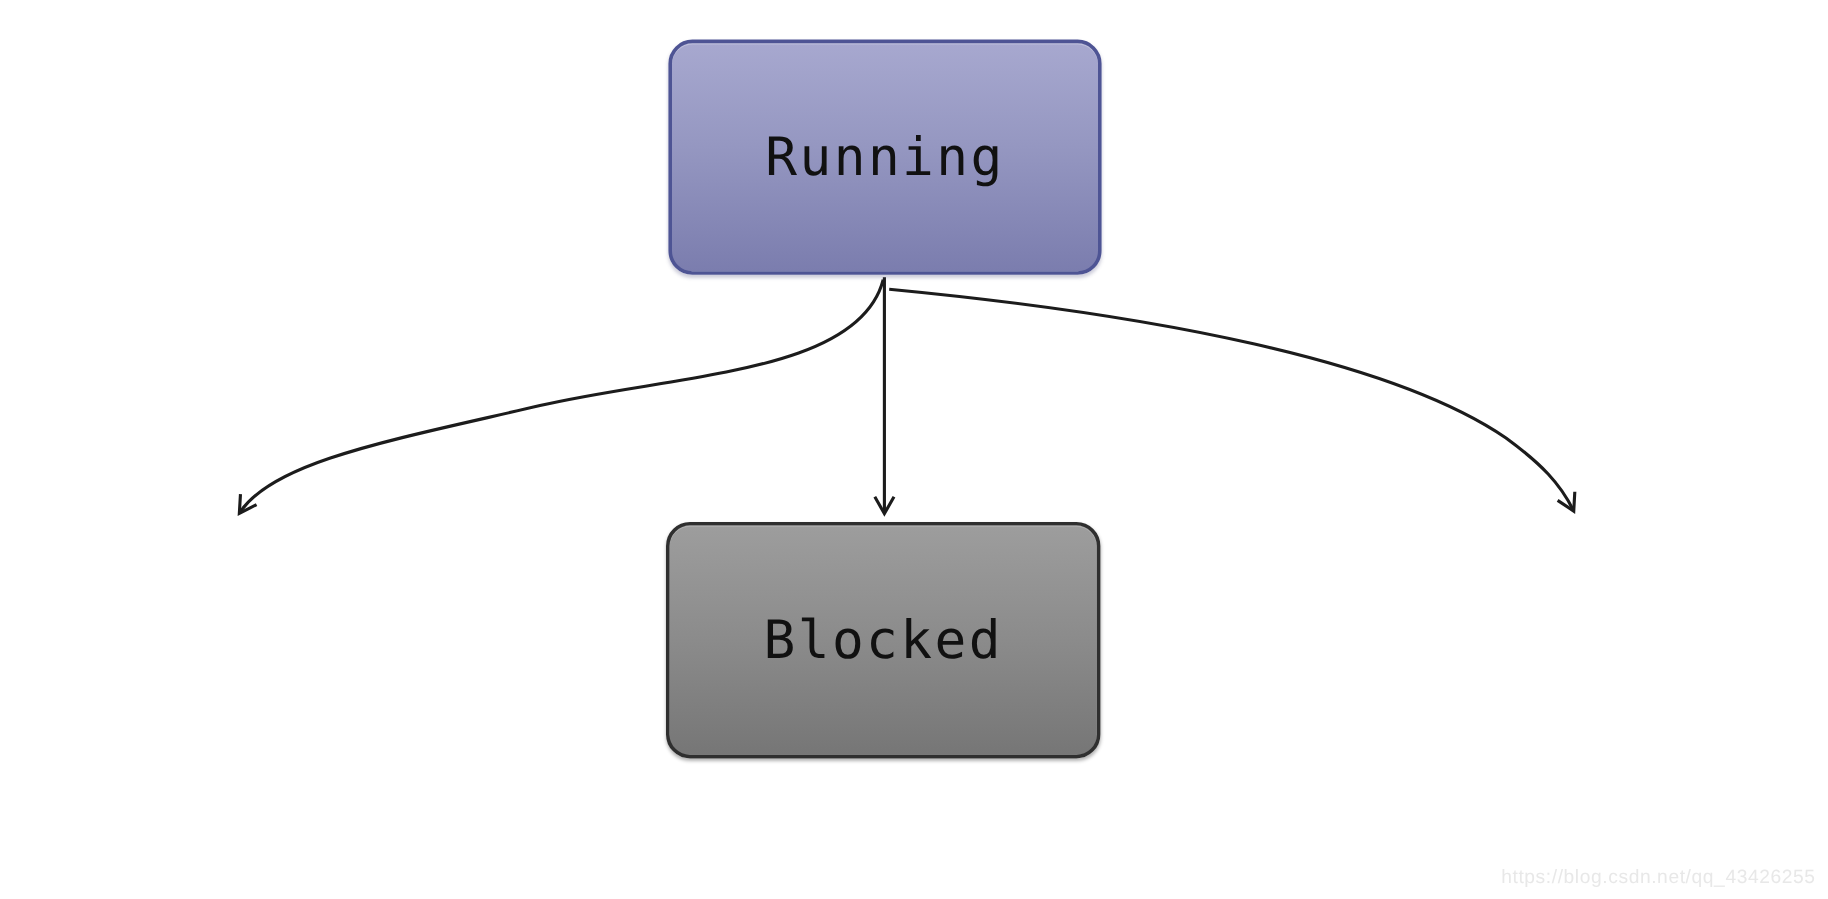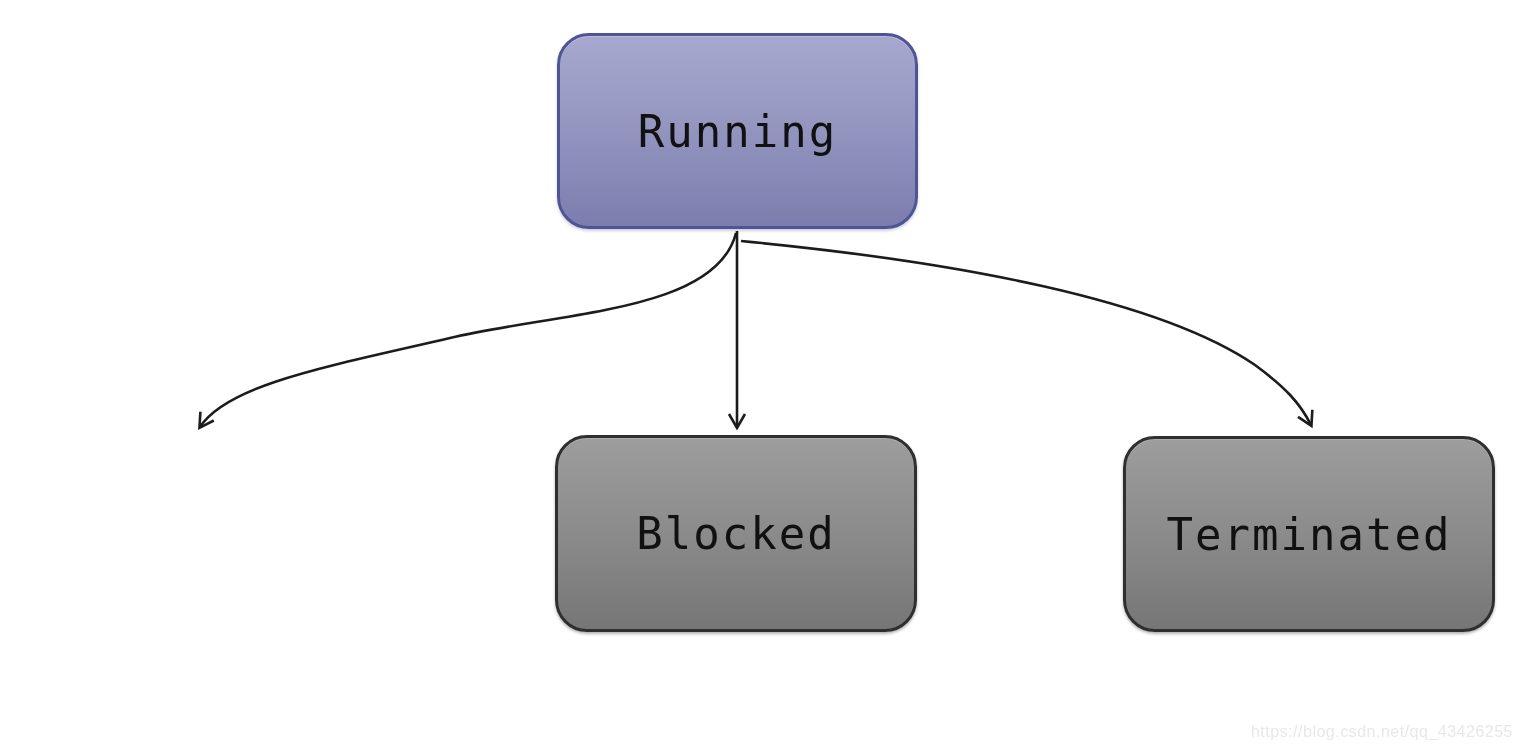--- a/index.html
+++ b/index.html
@@ -12,21 +12,21 @@
   html,body{margin:0;padding:0;background:var(--background);}
   .canvas{
     position:relative; width:1523px; height:749px; overflow:hidden;
     background:var(--background);
     font-family:"DejaVu Sans Mono","Liberation Mono",monospace;
   }
   svg.edges{position:absolute;left:0;top:0;width:1523px;height:749px;pointer-events:none;}
   svg.edges path.edge{fill:none;stroke:var(--edge);stroke-width:2.6px;}
   #arrowhead path{fill:none;stroke:var(--edge);stroke-width:2.6px;}
   .node{
-    position:absolute; box-sizing:border-box; border-radius:32px;
+    position:absolute; box-sizing:border-box; border-radius:20px;
     display:flex; align-items:center; justify-content:center;
     font-size:44px; letter-spacing:2px; color:var(--text);
   }
   .node-running{
     left:557px; top:33px; width:361px; height:196px;
     background:linear-gradient(180deg,var(--running-fill-top) 0%,var(--running-fill-mid) 45%,var(--running-fill-bottom) 100%);
     border:3px solid var(--running-border);
     box-shadow:0 2px 3px rgba(60,60,110,0.25), inset 0 1px 0 rgba(255,255,255,0.25);
   }
   .node-gray{
@@ -62,19 +62,16 @@
 
   <div class="node node-running">
     <span>Running</span>
   </div>
 
 
   <div class="node node-gray node-blocked">
     <span>Blocked</span>
   </div>
 
-  <div class="node node-gray node-terminated">
-    <span>Terminated</span>
-  </div>
 
   <div class="watermark">https://blog.csdn.net/qq_43426255</div>
 
 </div>
 
 </body></html>

